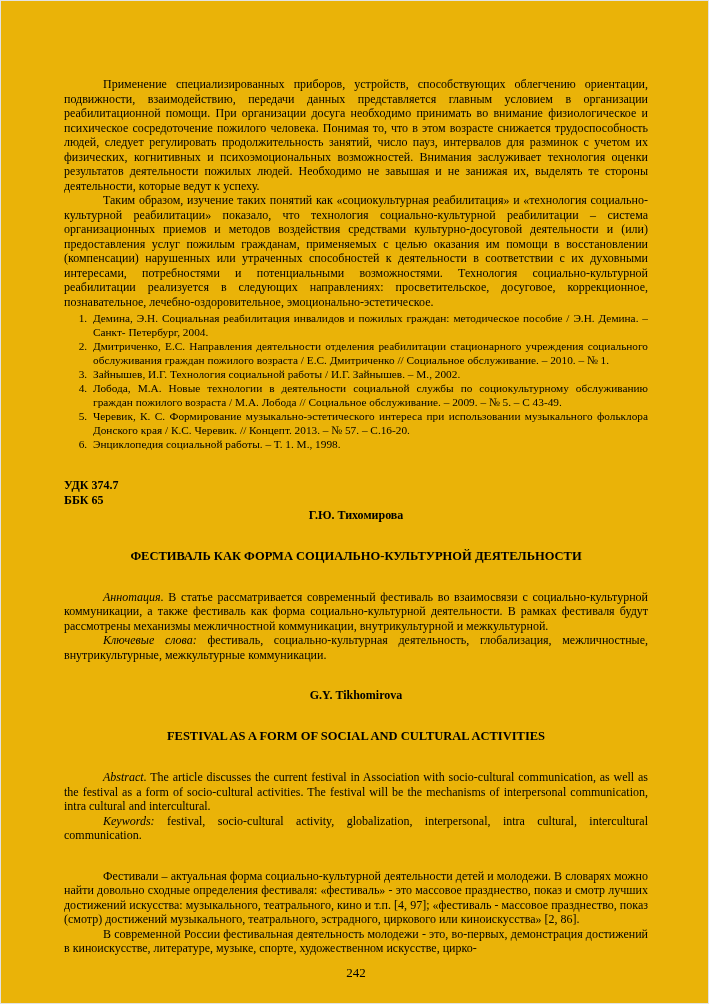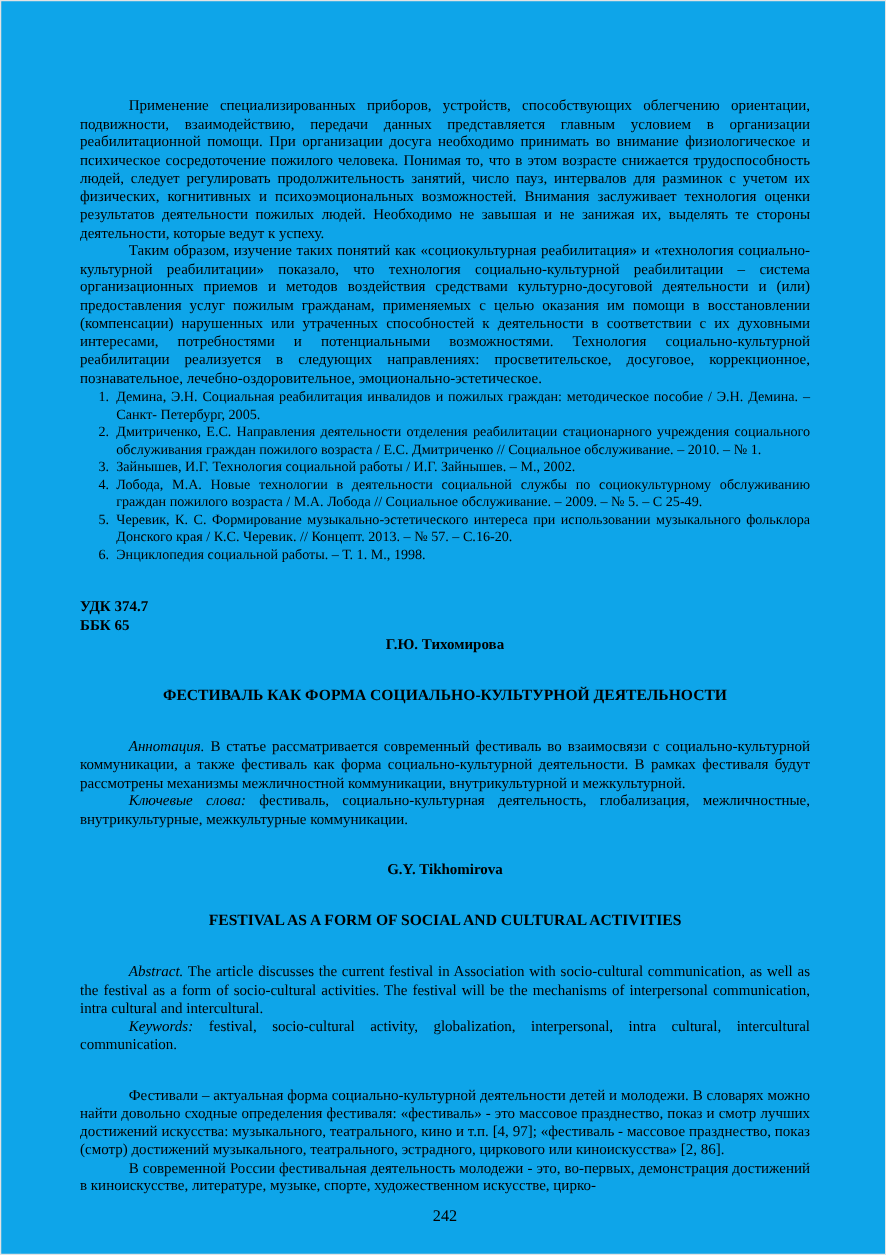--- a/index.html
+++ b/index.html
@@ -1,21 +1,21 @@
 <!DOCTYPE html>
 <html><head>
 <meta charset="utf-8">
 <style>
   * { margin: 0; padding: 0; box-sizing: border-box; }
   html, body { background: #ffffff; }
   .page {
     position: relative;
     width: 709px;
     height: 1004px;
-    background: #0ea5e9;
+    background: #eab308;
     border: 1px solid #e3e3e3;
     font-family: "Liberation Serif", "DejaVu Serif", serif;
     color: #000000;
     padding: 76px 60px 0 63px;
     overflow: hidden;
   }
   .body-text {
     font-size: 12px;
     line-height: 1.21;
     text-align: justify;
@@ -67,24 +67,24 @@
 </head>
 <body>
 
 <div class="page">
 
   <p class="body-text">Применение специализированных  приборов, устройств, способствующих  облегчению ориентации, подвижности, взаимодействию,  передачи   данных   представляется главным условием в организации  реабилитационной  помощи. При  организации   досуга  необходимо принимать  во внимание физиологическое и психическое сосредоточение пожилого человека.  Понимая то, что в этом  возрасте  снижается  трудоспособность  людей,   следует  регулировать   продолжительность занятий, число пауз, интервалов для  разминок с учетом их физических, когнитивных и психоэмоциональных  возможностей. Внимания заслуживает технология оценки результатов деятельности пожилых людей. Необходимо не завышая и  не занижая их, выделять те стороны деятельности, которые ведут к успеху.</p>
   <p class="body-text">Таким образом, изучение  таких понятий как «социокультурная реабилитация» и «технология социально-культурной реабилитации» показало, что технология  социально-культурной реабилитации – система  организационных  приемов  и  методов  воздействия  средствами  культурно-досуговой деятельности и (или) предоставления услуг пожилым гражданам, применяемых с  целью  оказания  им  помощи  в  восстановлении (компенсации)  нарушенных  или  утраченных способностей  к  деятельности  в  соответствии  с  их  духовными  интересами,  потребностями  и  потенциальными   возможностями.   Технология социально-культурной реабилитации реализуется в следующих направлениях: просветительское, досуговое, коррекционное, познавательное, лечебно-оздоровительное, эмоционально-эстетическое.</p>
 
 
   <ol class="bib-list">
-    <li>Демина, Э.Н. Социальная реабилитация инвалидов и пожилых граждан: методическое пособие / Э.Н. Демина. – Санкт- Петербург, 2005.</li>
+    <li>Демина, Э.Н. Социальная реабилитация инвалидов и пожилых граждан: методическое пособие / Э.Н. Демина. – Санкт- Петербург, 2004.</li>
     <li>Дмитриченко, Е.С. Направления деятельности отделения реабилитации стационарного учреждения социального обслуживания граждан пожилого возраста / Е.С. Дмитриченко // Социальное обслуживание.  – 2010.  – № 1.</li>
     <li>Зайнышев, И.Г. Технология социальной работы / И.Г. Зайнышев.  – М., 2002.</li>
-    <li>Лобода, М.А. Новые технологии в деятельности социальной службы по социокультурному обслуживанию граждан пожилого возраста / М.А. Лобода  // Социальное обслуживание. – 2009. – № 5. – С 25-49.</li>
+    <li>Лобода, М.А. Новые технологии в деятельности социальной службы по социокультурному обслуживанию граждан пожилого возраста / М.А. Лобода  // Социальное обслуживание. – 2009. – № 5. – С 43-49.</li>
     <li>Черевик,  К. С. Формирование музыкально-эстетического интереса при использовании музыкального фольклора Донского края / К.С. Черевик. // Концепт.  2013. – № 57. – С.16-20.</li>
     <li>Энциклопедия социальной работы. – Т. 1. М., 1998.</li>
   </ol>
 
   <div class="codes">
     <p>УДК 374.7</p>
     <p>ББК 65</p>
   </div>
 
   <p class="author">Г.Ю. Тихомирова</p>

